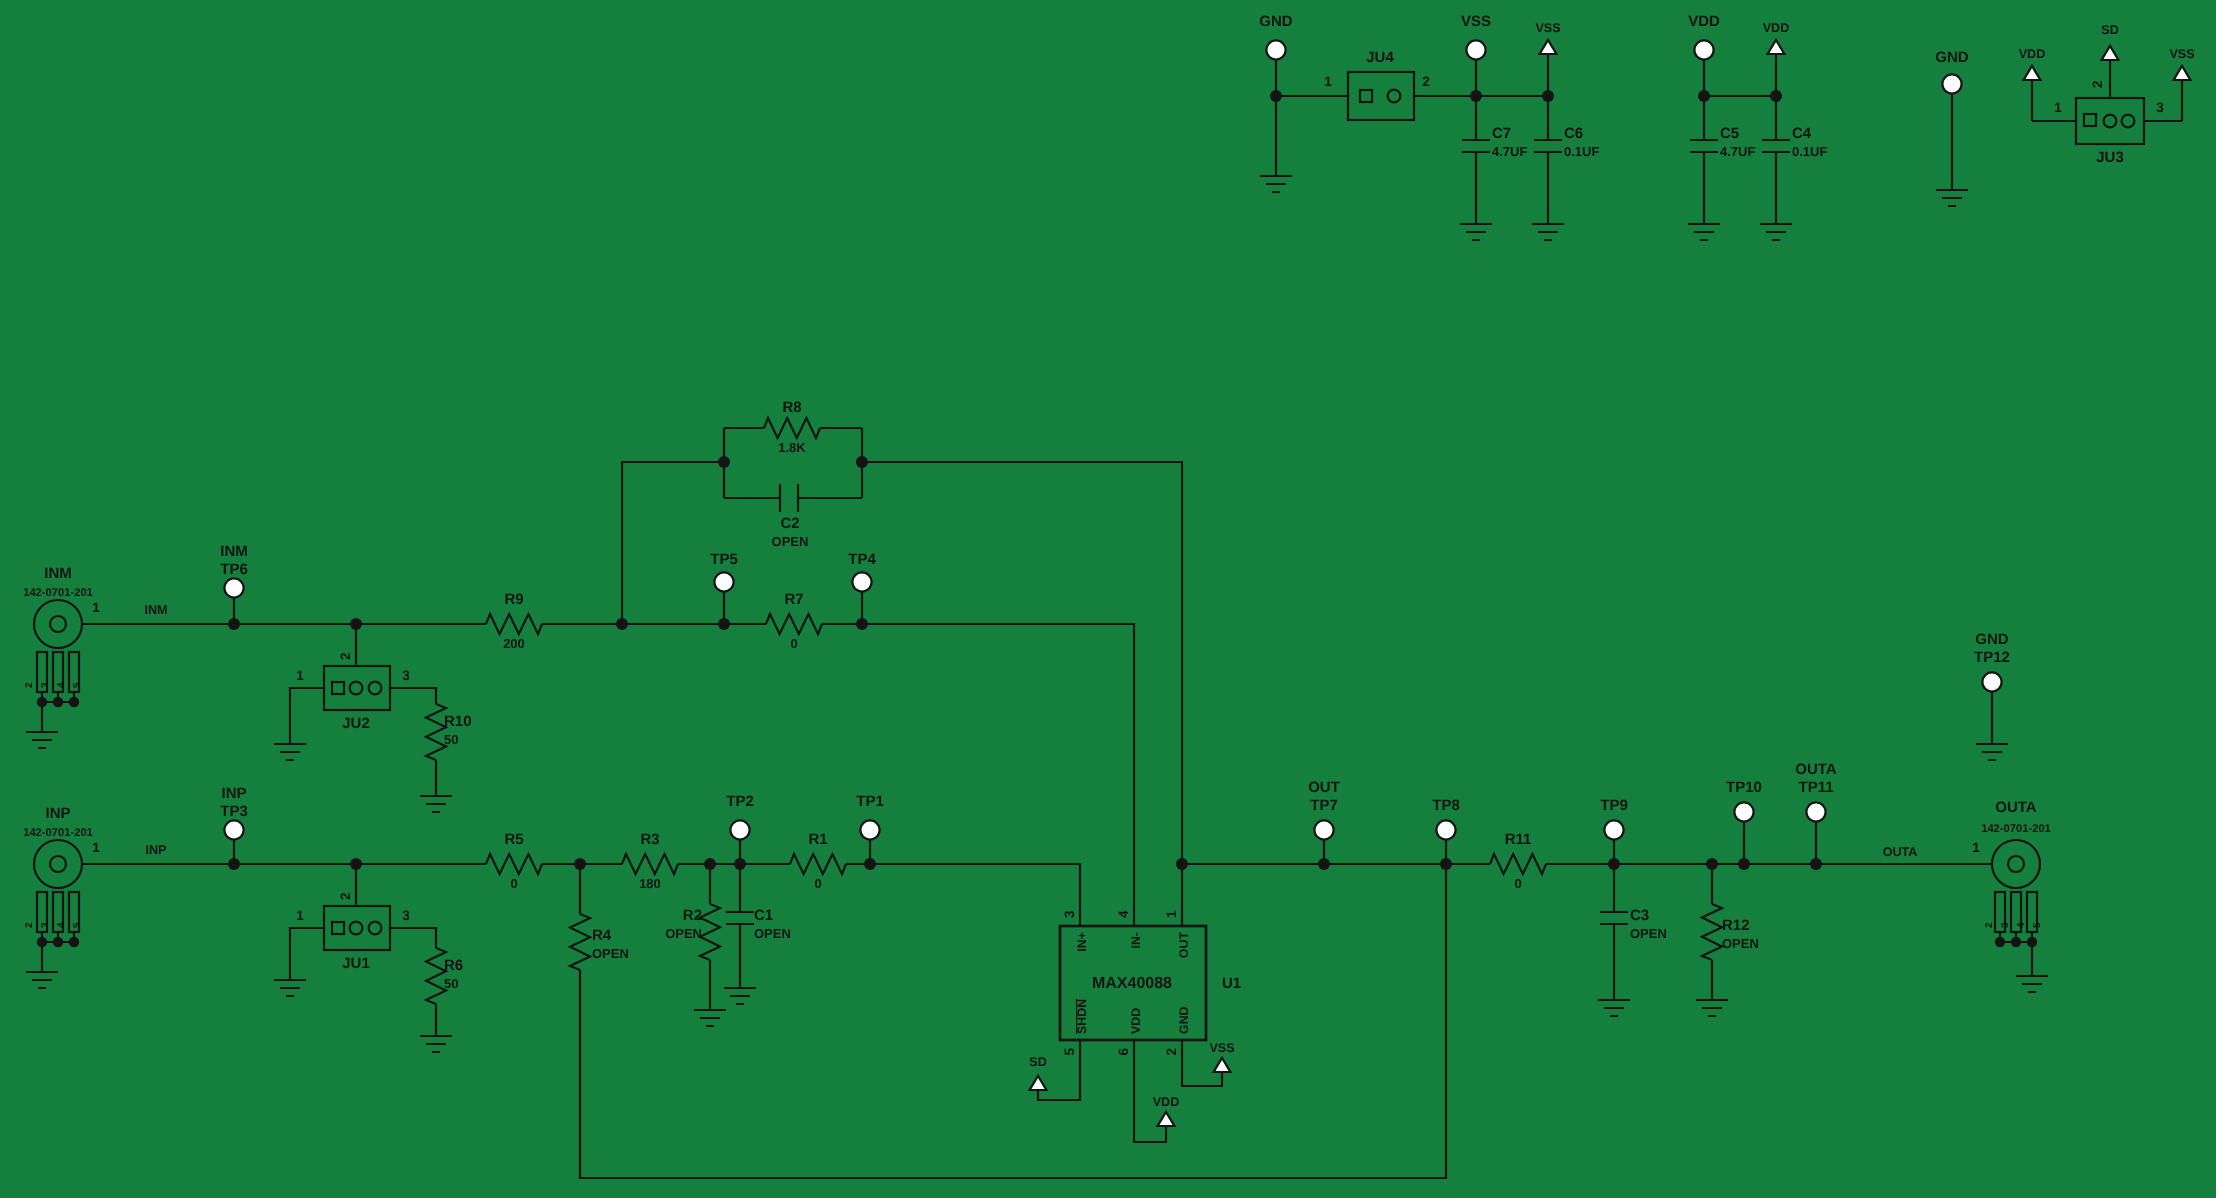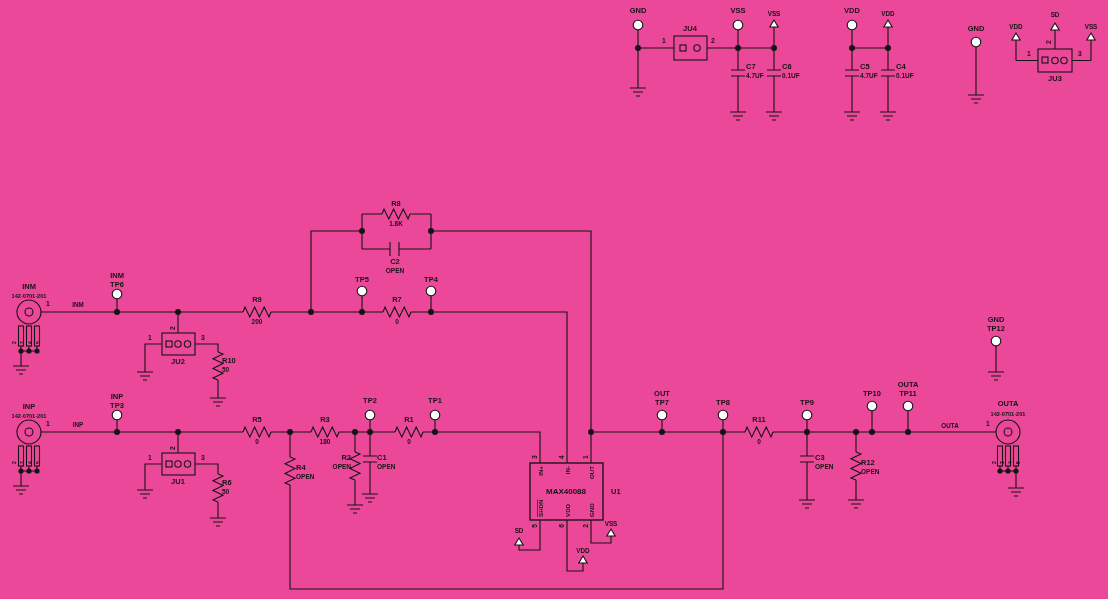--- a/index.html
+++ b/index.html
@@ -1,16 +1,16 @@
 <!DOCTYPE html>
 <html><head>
 <meta charset="utf-8">
 <style>
   html,body{margin:0;padding:0;background:#fff;}
-  #sheet{position:relative;width:1108px;height:599px;background:#ec4899;overflow:hidden;}
+  #sheet{position:relative;width:1108px;height:599px;background:#15803d;overflow:hidden;}
   svg{display:block;}
   svg line,svg path,svg rect,svg circle,svg polyline{stroke:#141414;fill:none;stroke-width:1.1;}
   svg .dot{fill:#141414;stroke:none;}
   svg .tpc{fill:#ffffff;stroke:#141414;}
   svg .flagshape{fill:#ffffff;stroke:#141414;}
   svg .icbox{stroke-width:1.35;}
   svg text{font-family:"Liberation Sans",sans-serif;font-size:7.5px;font-weight:bold;fill:#141414;stroke:none;text-anchor:middle;}
   svg text.val{font-size:6.5px;}
   svg text.sm{font-size:5.6px;}
   svg text.flag{font-size:6.3px;}

